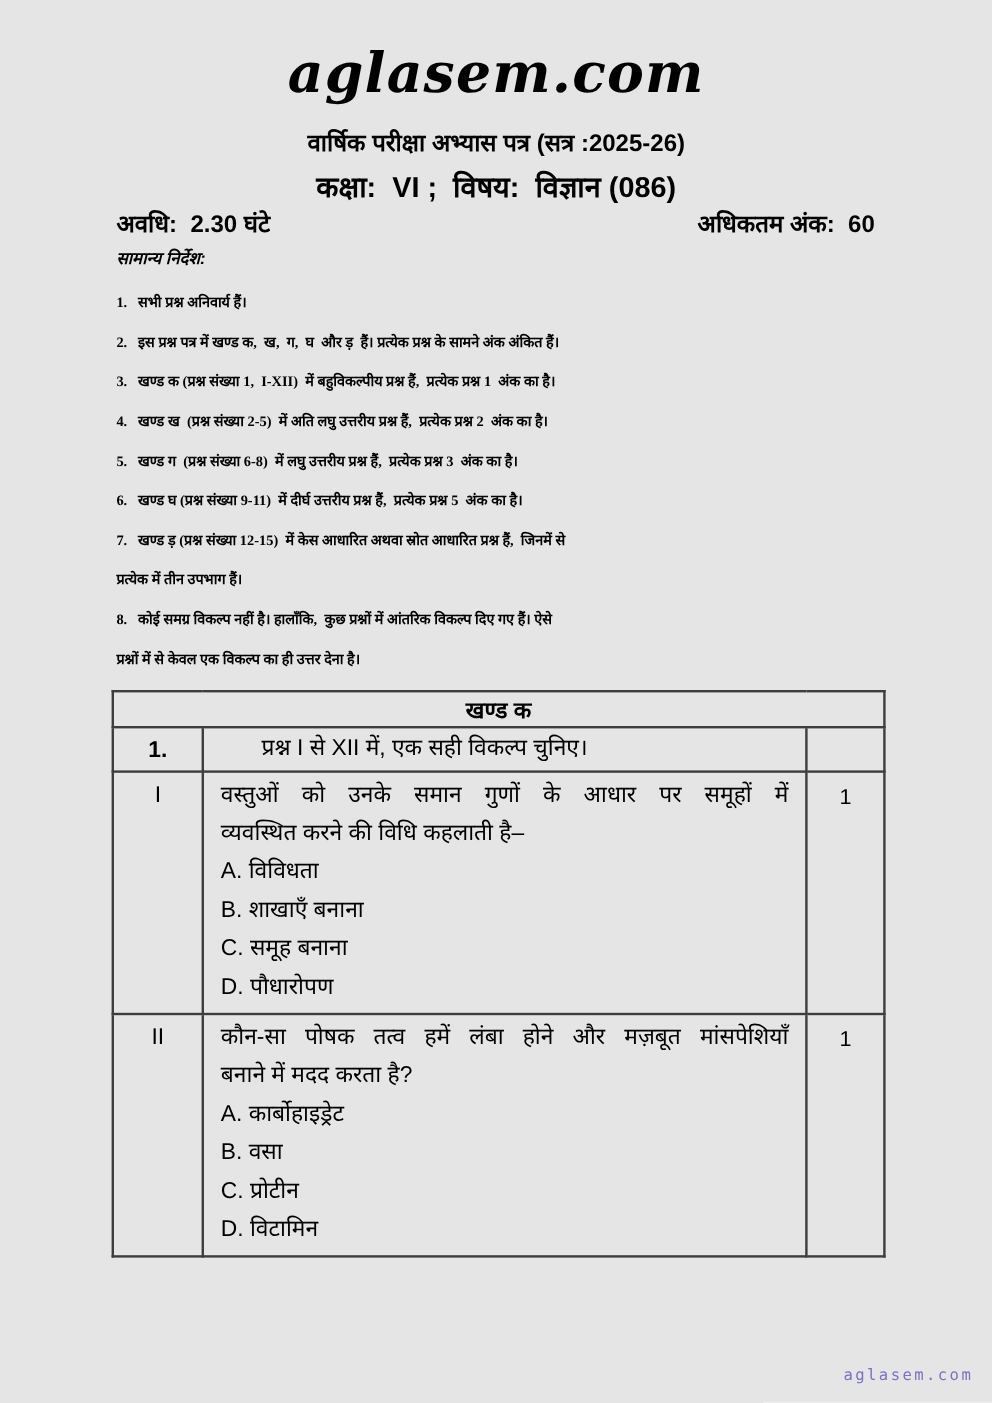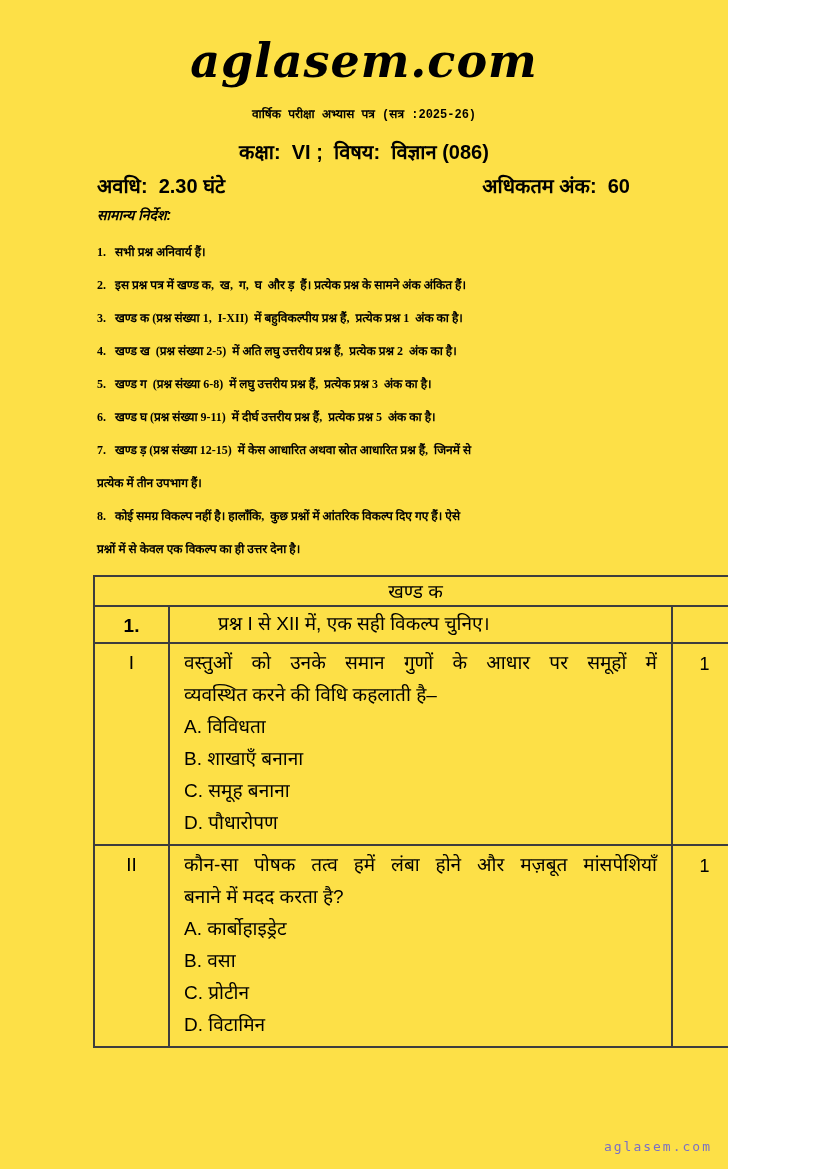--- a/index.html
+++ b/index.html
@@ -1,49 +1,48 @@
 <!DOCTYPE html>
 <html><head>
 <meta charset="utf-8">
 <style>
   html, body { margin: 0; padding: 0; background: #ffffff; }
   .page {
     position: relative;
-    width: 728px;
+    width: 827px;
     height: 1169px;
-    background: #fde047;
+    background: #e5e5e5;
     color: #000000;
     font-family: "Liberation Sans", sans-serif;
     overflow: hidden;
   }
   .prewrap { white-space: pre-wrap; }
 
   .brand {
     position: absolute;
     top: 34px; left: 0; width: 100%;
     text-align: center;
     font-family: "DejaVu Serif", serif;
     font-style: italic;
     font-weight: bold;
     font-size: 46px;
     letter-spacing: 1px;
   }
   .title-line {
     position: absolute;
     top: 105px; left: 0; width: 100%;
     text-align: center;
-    font-size: 12px;
-    font-weight: bold;
-    font-family: Liberation Mono, monospace;
+    font-size: 20px;
+    font-weight: bold;
   }
   .class-line {
     position: absolute;
     top: 138px; left: 0; width: 100%;
     text-align: center;
-    font-size: 20px;
+    font-size: 24px;
     font-weight: bold;
   }
   .info-row {
     position: absolute;
     top: 172px; left: 97px; right: 98px;
     display: flex;
     justify-content: space-between;
     font-size: 20px;
     font-weight: bold;
     gap: 24px;
@@ -69,21 +68,21 @@
     position: absolute;
     top: 575px; left: 93px;
     width: 643px;
     border-collapse: collapse;
     table-layout: fixed;
   }
   .qtable td { border: 2px solid #3d3d3d; }
   .section-row td {
     height: 26px;
     text-align: center;
-    font-weight: normal;
+    font-weight: bold;
     font-size: 19px;
     vertical-align: middle;
   }
   .head-row td {
     height: 30px;
     text-align: center;
     font-weight: bold;
     font-size: 19px;
     vertical-align: middle;
   }

